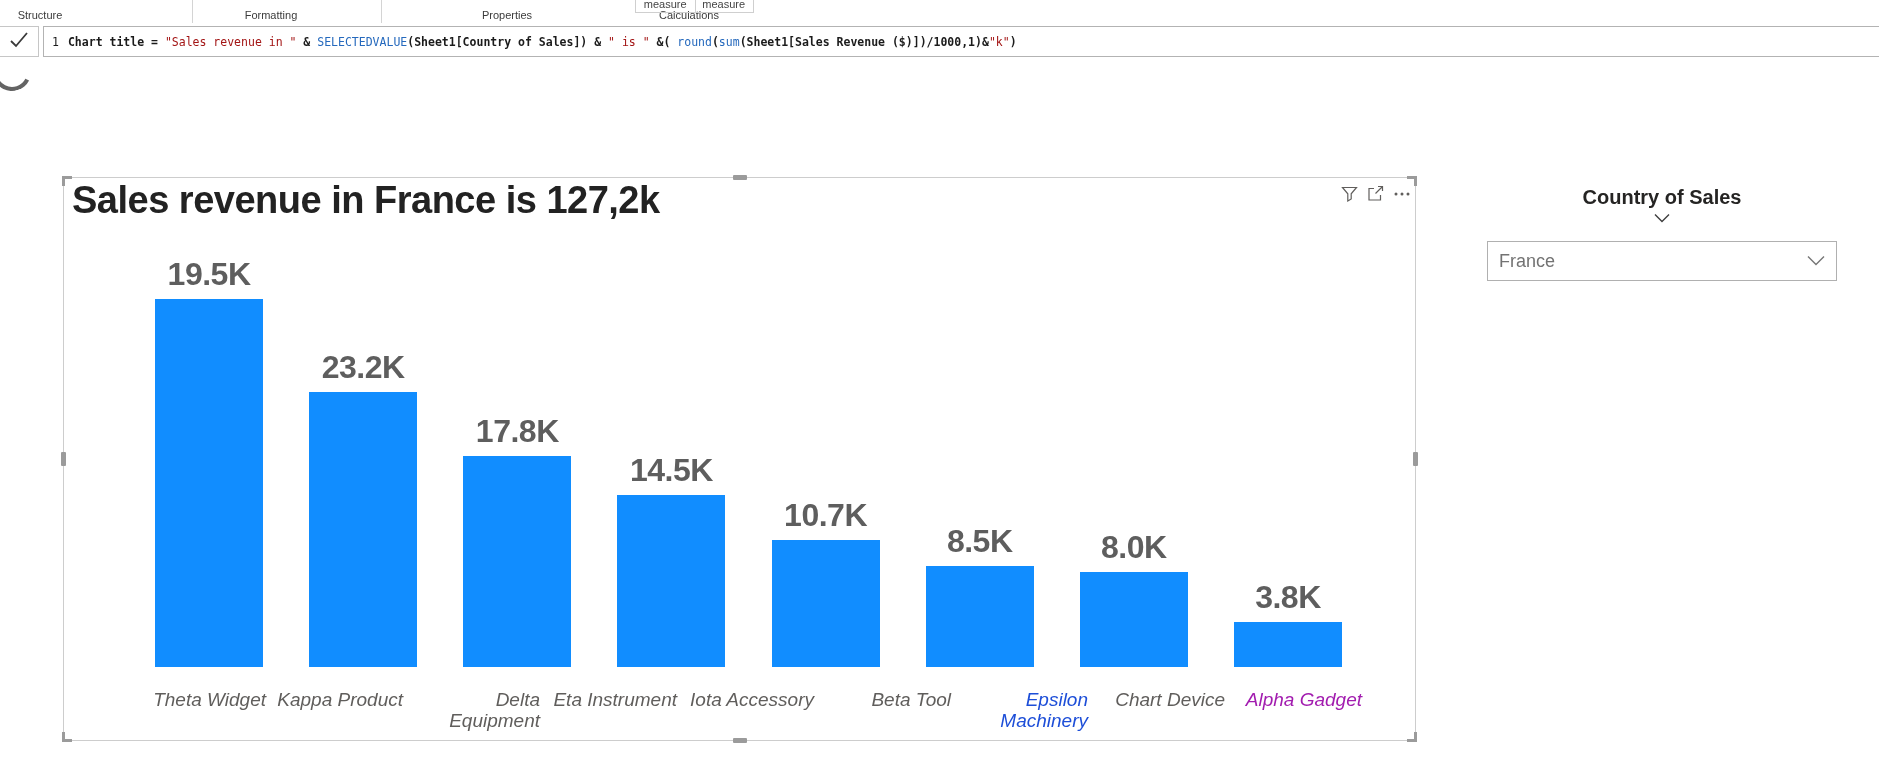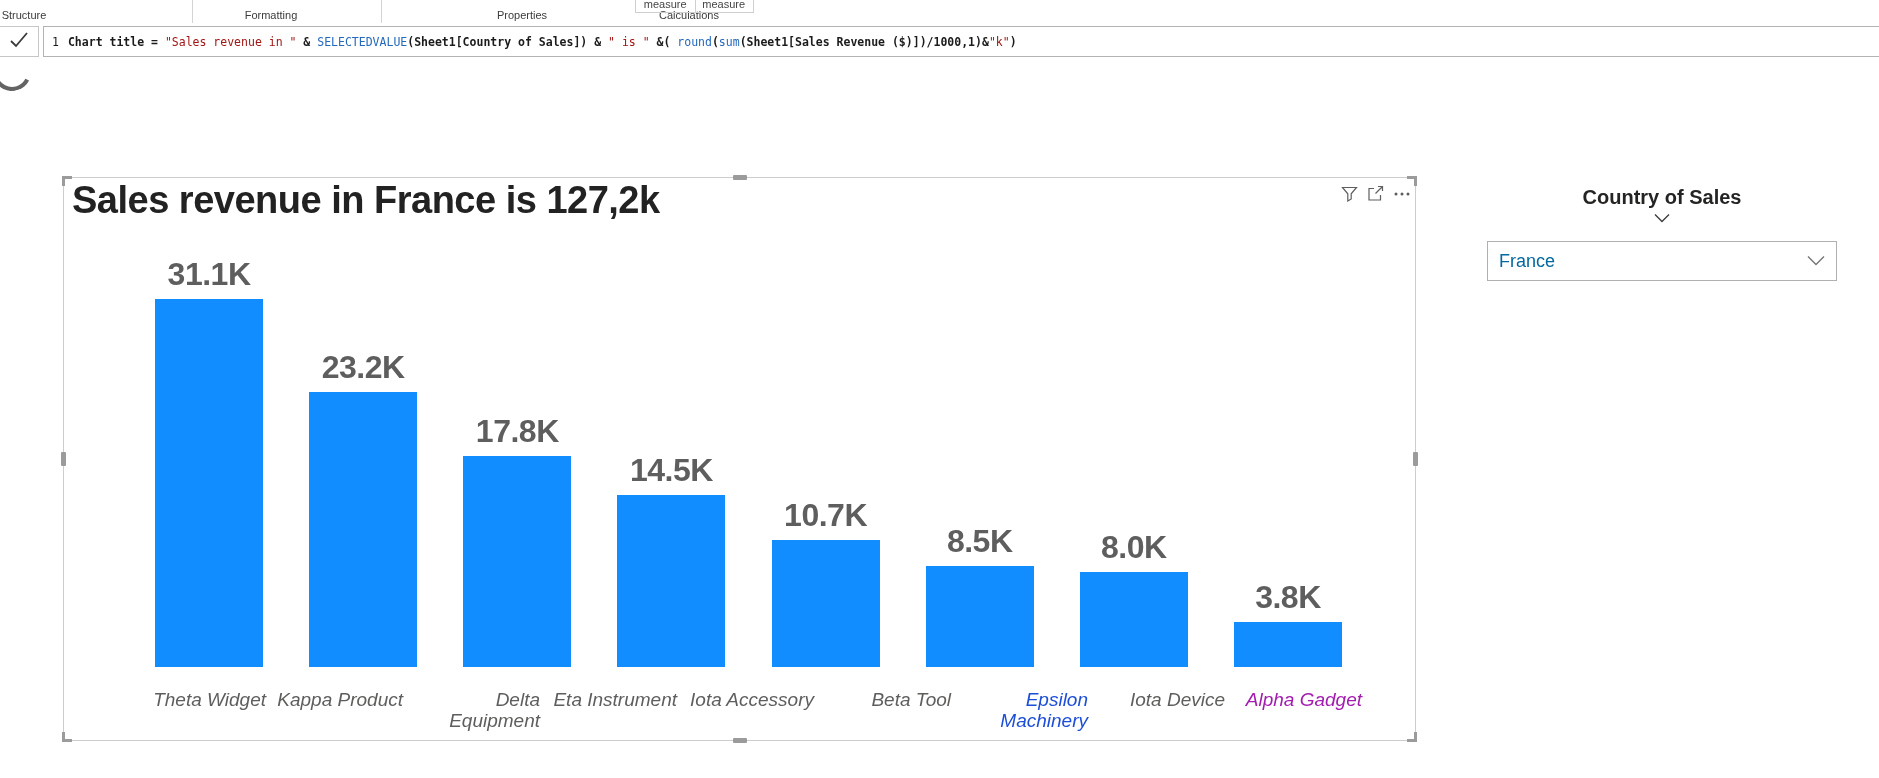--- a/index.html
+++ b/index.html
@@ -51,33 +51,33 @@
   .bar-label { font-size:32px; font-weight:bold; color:#5e5e5e; margin-bottom:6px; letter-spacing:-0.5px; }
   .bar { width:108px; }
   .axis-row { position:absolute; left:68px; top:511px; width:1233px; display:flex; }
   .cat { flex:1; text-align:right; font-size:19px; line-height:21px; color:#605e5c; padding:0 3px;font-style:italic; }
 
   
   .slicer { position:absolute; left:1487px; top:186px; width:350px; }
   .slicer-header { display:flex; align-items:center; justify-content:space-between;flex-direction:column; }
   .slicer-title { font-size:20px; font-weight:600; color:#252423; }
   .slicer-box { margin-top:14px; height:40px; border:1px solid #b0b0b0; display:flex; align-items:center; justify-content:space-between; padding:0 11px; background:#fff; cursor:pointer; }
-  .slicer-value { font-size:18px; color:#0369a1; }
+  .slicer-value { font-size:18px; color:#737373; }
 </style>
 </head>
 <body>
 
 <div class="canvas">
 
   <div class="ribbon">
     <div class="ribbon-divider" style="left:192px"></div>
     <div class="ribbon-divider" style="left:381px"></div>
-    <span class="ribbon-label" style="left:24px">Structure</span>
+    <span class="ribbon-label" style="left:40px">Structure</span>
     <span class="ribbon-label" style="left:271px">Formatting</span>
-    <span class="ribbon-label" style="left:522px">Properties</span>
+    <span class="ribbon-label" style="left:507px">Properties</span>
     <span class="ribbon-label" style="left:689px">Calculations</span>
   </div>
   <div class="measure-box">
     <div class="measure-cell">measure</div>
     <div class="measure-split"></div>
     <div class="measure-cell">measure</div>
   </div>
 
   <div class="commit-box">
     <span>
@@ -121,21 +121,21 @@
         <svg width="18" height="16" viewBox="0 0 18 16">
             <circle cx="3" cy="8" r="1.5" fill="#605e5c"></circle>
             <circle cx="9" cy="8" r="1.5" fill="#605e5c"></circle>
             <circle cx="15" cy="8" r="1.5" fill="#605e5c"></circle>
           </svg>
       </div>
     </div>
 
     <div class="plot">
         <div class="slot">
-          <div class="bar-label" style="color: rgb(94, 94, 94);">31.1K</div>
+          <div class="bar-label" style="color: rgb(94, 94, 94);">19.5K</div>
           <div class="bar" style="height: 368px; background: rgb(17, 141, 255);"></div>
         </div>
         <div class="slot">
           <div class="bar-label" style="color: rgb(94, 94, 94);">23.2K</div>
           <div class="bar" style="height: 275px; background: rgb(17, 141, 255);"></div>
         </div>
         <div class="slot">
           <div class="bar-label" style="color: rgb(94, 94, 94);">17.8K</div>
           <div class="bar" style="height: 211px; background: rgb(17, 141, 255);"></div>
         </div>
@@ -161,21 +161,21 @@
         </div>
       </div>
     <div class="axis-row">
         <div class="cat" style="color: rgb(96, 94, 92);">Theta Widget</div>
         <div class="cat" style="color: rgb(96, 94, 92);">Kappa Product</div>
         <div class="cat" style="color: rgb(96, 94, 92);">Delta Equipment</div>
         <div class="cat" style="color: rgb(96, 94, 92);">Eta Instrument</div>
         <div class="cat" style="color: rgb(96, 94, 92);">Iota Accessory</div>
         <div class="cat" style="color: rgb(96, 94, 92);">Beta Tool</div>
         <div class="cat" style="color: #1d4ed8;">Epsilon Machinery</div>
-        <div class="cat" style="color: rgb(96, 94, 92);">Iota Device</div>
+        <div class="cat" style="color: rgb(96, 94, 92);">Chart Device</div>
         <div class="cat" style="color: #a21caf;">Alpha Gadget</div>
       </div>
   </div>
 
   <div class="slicer">
     <div class="slicer-header">
       <span class="slicer-title">Country of Sales</span>
       <span>
         <svg width="16" height="10" viewBox="0 0 16 10">
             <path d="M1 1.5 L8 8.5 L15 1.5" fill="none" stroke="#3f3f3f" stroke-width="1.4"></path>

